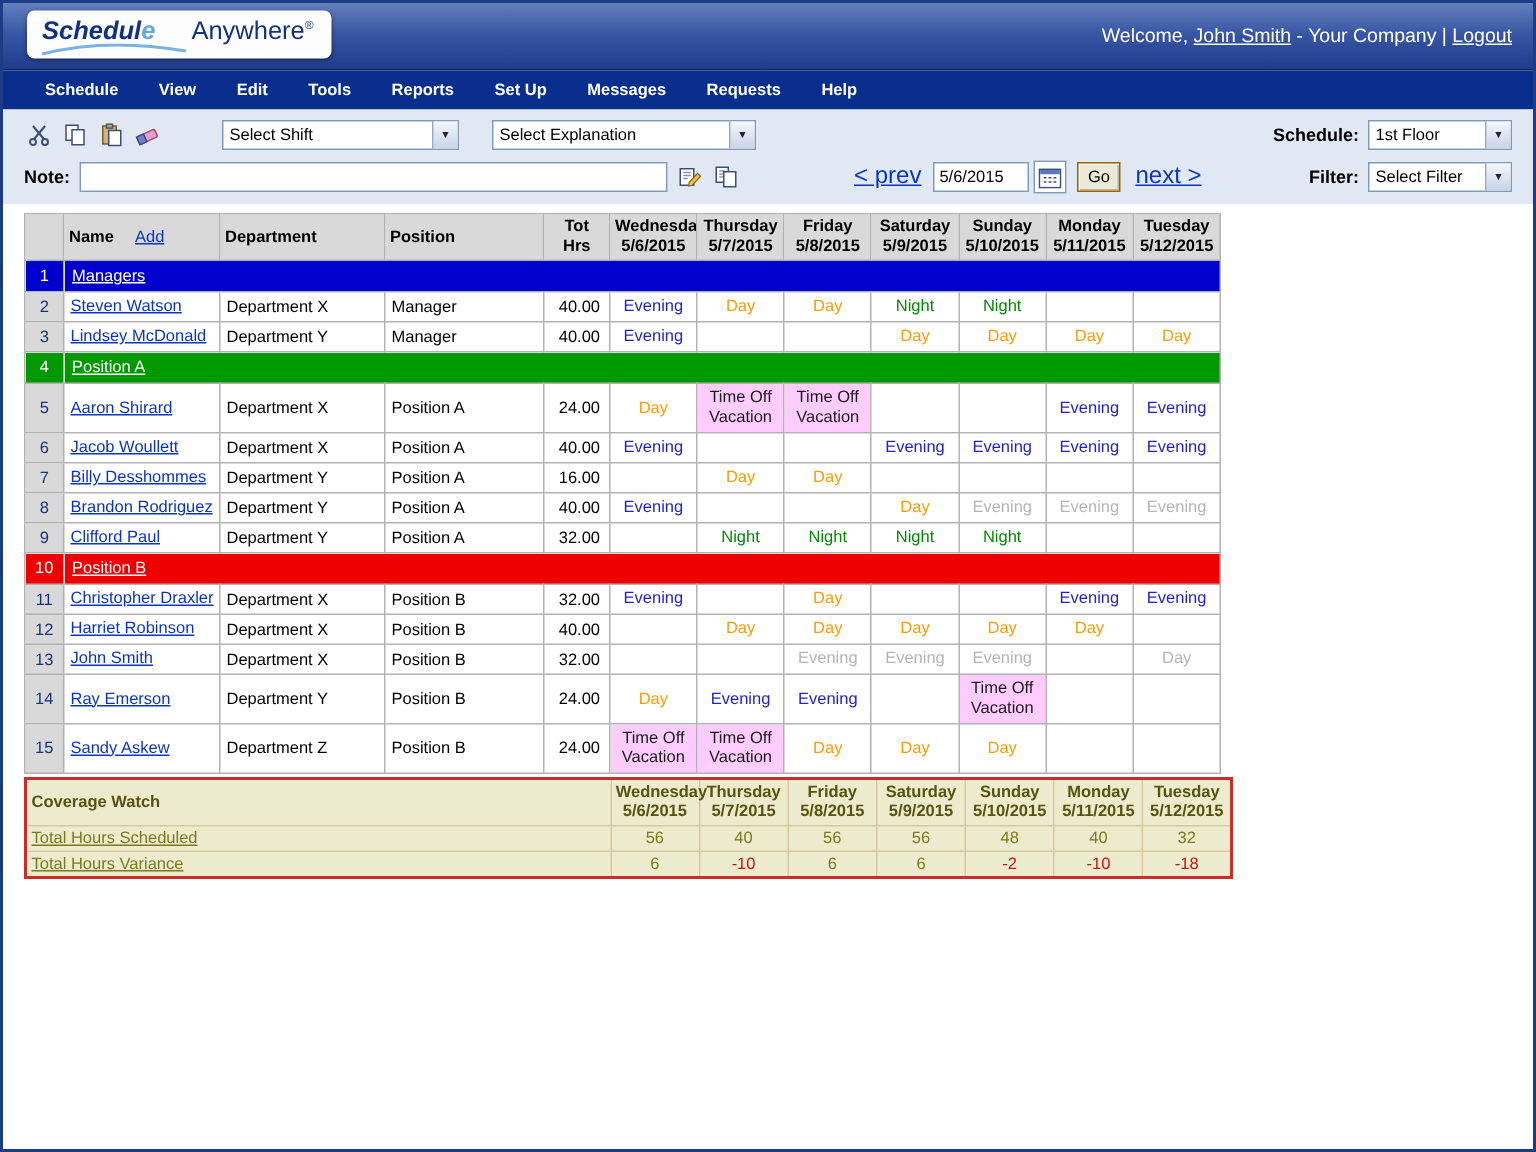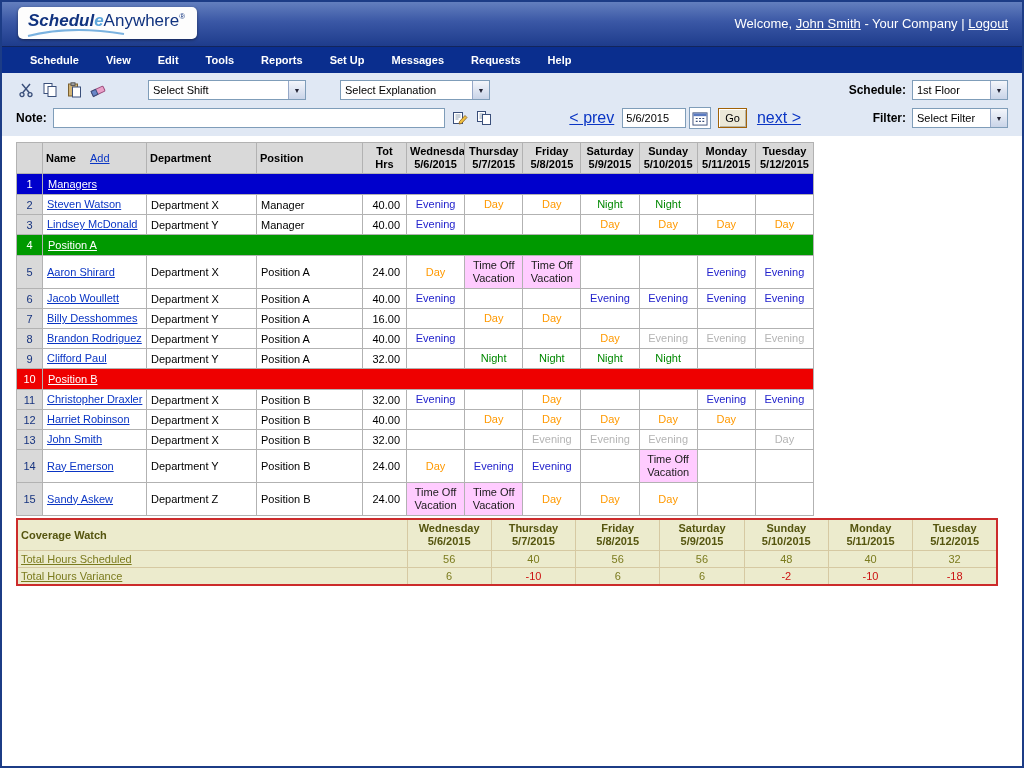--- a/index.html
+++ b/index.html
@@ -5,21 +5,21 @@
   html,body{margin:0;padding:0;}
   body{font-family:"Liberation Sans",sans-serif;background:#ffffff;}
   .page{width:1024px;height:768px;background:#fff;border:2px solid #1c3c86;position:relative;overflow:hidden;box-sizing:border-box;}
 
   
   .topbar{height:44px;background:linear-gradient(180deg,#637fbe 0%,#3a57a5 45%,#1e3c8c 100%);position:relative;border-bottom:1px solid #12255c;}
   .logo-box{position:absolute;left:16px;top:5px;background:#fdfdfd;border-radius:5px;padding:4px 12px 8px 10px;box-shadow:0 1px 3px rgba(0,0,0,.45);}
   .logo-text{font-size:17px;color:#11337f;white-space:nowrap;}
   .logo-main{font-weight:bold;font-style:italic;}
   .logo-e{color:#5fa8dc;font-weight:bold;font-style:italic;}
-  .logo-rest{font-weight:normal;color:#11337f;}
+  .logo-rest{font-weight:normal;color:#11337f;margin-left:24px;}
   .logo-reg{font-size:8px;vertical-align:super;color:#11337f;}
   .logo-swoosh{position:absolute;left:8px;bottom:2px;}
   .welcome{position:absolute;right:14px;top:14px;color:#fff;font-size:13px;}
   .welcome a{color:#fff;text-decoration:underline;cursor:pointer;}
 
   
   .menubar{height:26px;background:#0a2e8e;display:flex;align-items:center;padding-left:28px;gap:27px;}
   .menu-item{color:#fff;font-size:11px;font-weight:bold;cursor:pointer;text-decoration:none;white-space:nowrap;}
 
   
@@ -51,21 +51,21 @@
   .group-cell{padding:4px 5px;}
   .group-link{color:#fff;text-decoration:underline;cursor:pointer;font-size:11px;}
   .total-label{padding:3px 4px;}
   .s-ev{color:var(--c-evening);}
   .s-day{color:var(--c-day);}
   .s-night{color:var(--c-night);}
   .s-gray{color:var(--c-inactive);}
   .s-vac{background:var(--c-vacation-bg);color:#1a1a1a;}
 
   
-  .coverage{width:982px;margin:2px 14px 0;border:2px solid #cc2b2b;border-collapse:collapse;background:#ecebcd;font-size:11px;color:#7b7b1e;table-layout:fixed;}
+  .coverage{width:806px;margin:2px 14px 0;border:2px solid #cc2b2b;border-collapse:collapse;background:#ecebcd;font-size:11px;color:#7b7b1e;table-layout:fixed;}
   .coverage td{border:1px solid #d6c9a2;padding:2px 3px;}
   .cov-title{font-weight:bold;text-align:left;padding-left:6px;color:#55550f;}
   .cov-day{font-weight:bold;text-align:center;line-height:13px;color:#55550f;}
   .cov-label{padding-left:6px;}
   .cov-label a{color:#7b7b1e;text-decoration:underline;cursor:pointer;}
   .cov-val{text-align:center;}
   .neg{color:var(--c-negative);}
 
   
   .footer{position:absolute;left:24px;right:24px;bottom:9px;display:flex;justify-content:space-between;font-size:12px;color:#000;}
@@ -130,21 +130,21 @@
             <g transform="rotate(-25 8 9)">
               <rect x="1.5" y="6.5" width="13" height="5.5" rx="1" fill="#e9a0c8" stroke="#9a4a7a"></rect>
               <rect x="1.5" y="6.5" width="5" height="5.5" fill="#6a86c8" stroke="#3a4f7a"></rect>
             </g>
           </svg>
       </span>
       <div class="select" style="width:158px;margin-left:36px">
         <span class="sel-text">Select Shift</span>
         <span class="sel-arrow">▼</span>
       </div>
-      <div class="select" style="width:150px;margin-left:34px">
+      <div class="select" style="width:176px;margin-left:22px">
         <span class="sel-text">Select Explanation</span>
         <span class="sel-arrow">▼</span>
       </div>
       <span style="flex:1"></span>
       <span class="lbl">Schedule:</span>
       <div class="select" style="width:96px;margin-left:6px">
         <span class="sel-text">1st Floor</span>
         <span class="sel-arrow">▼</span>
       </div>
     </div>

